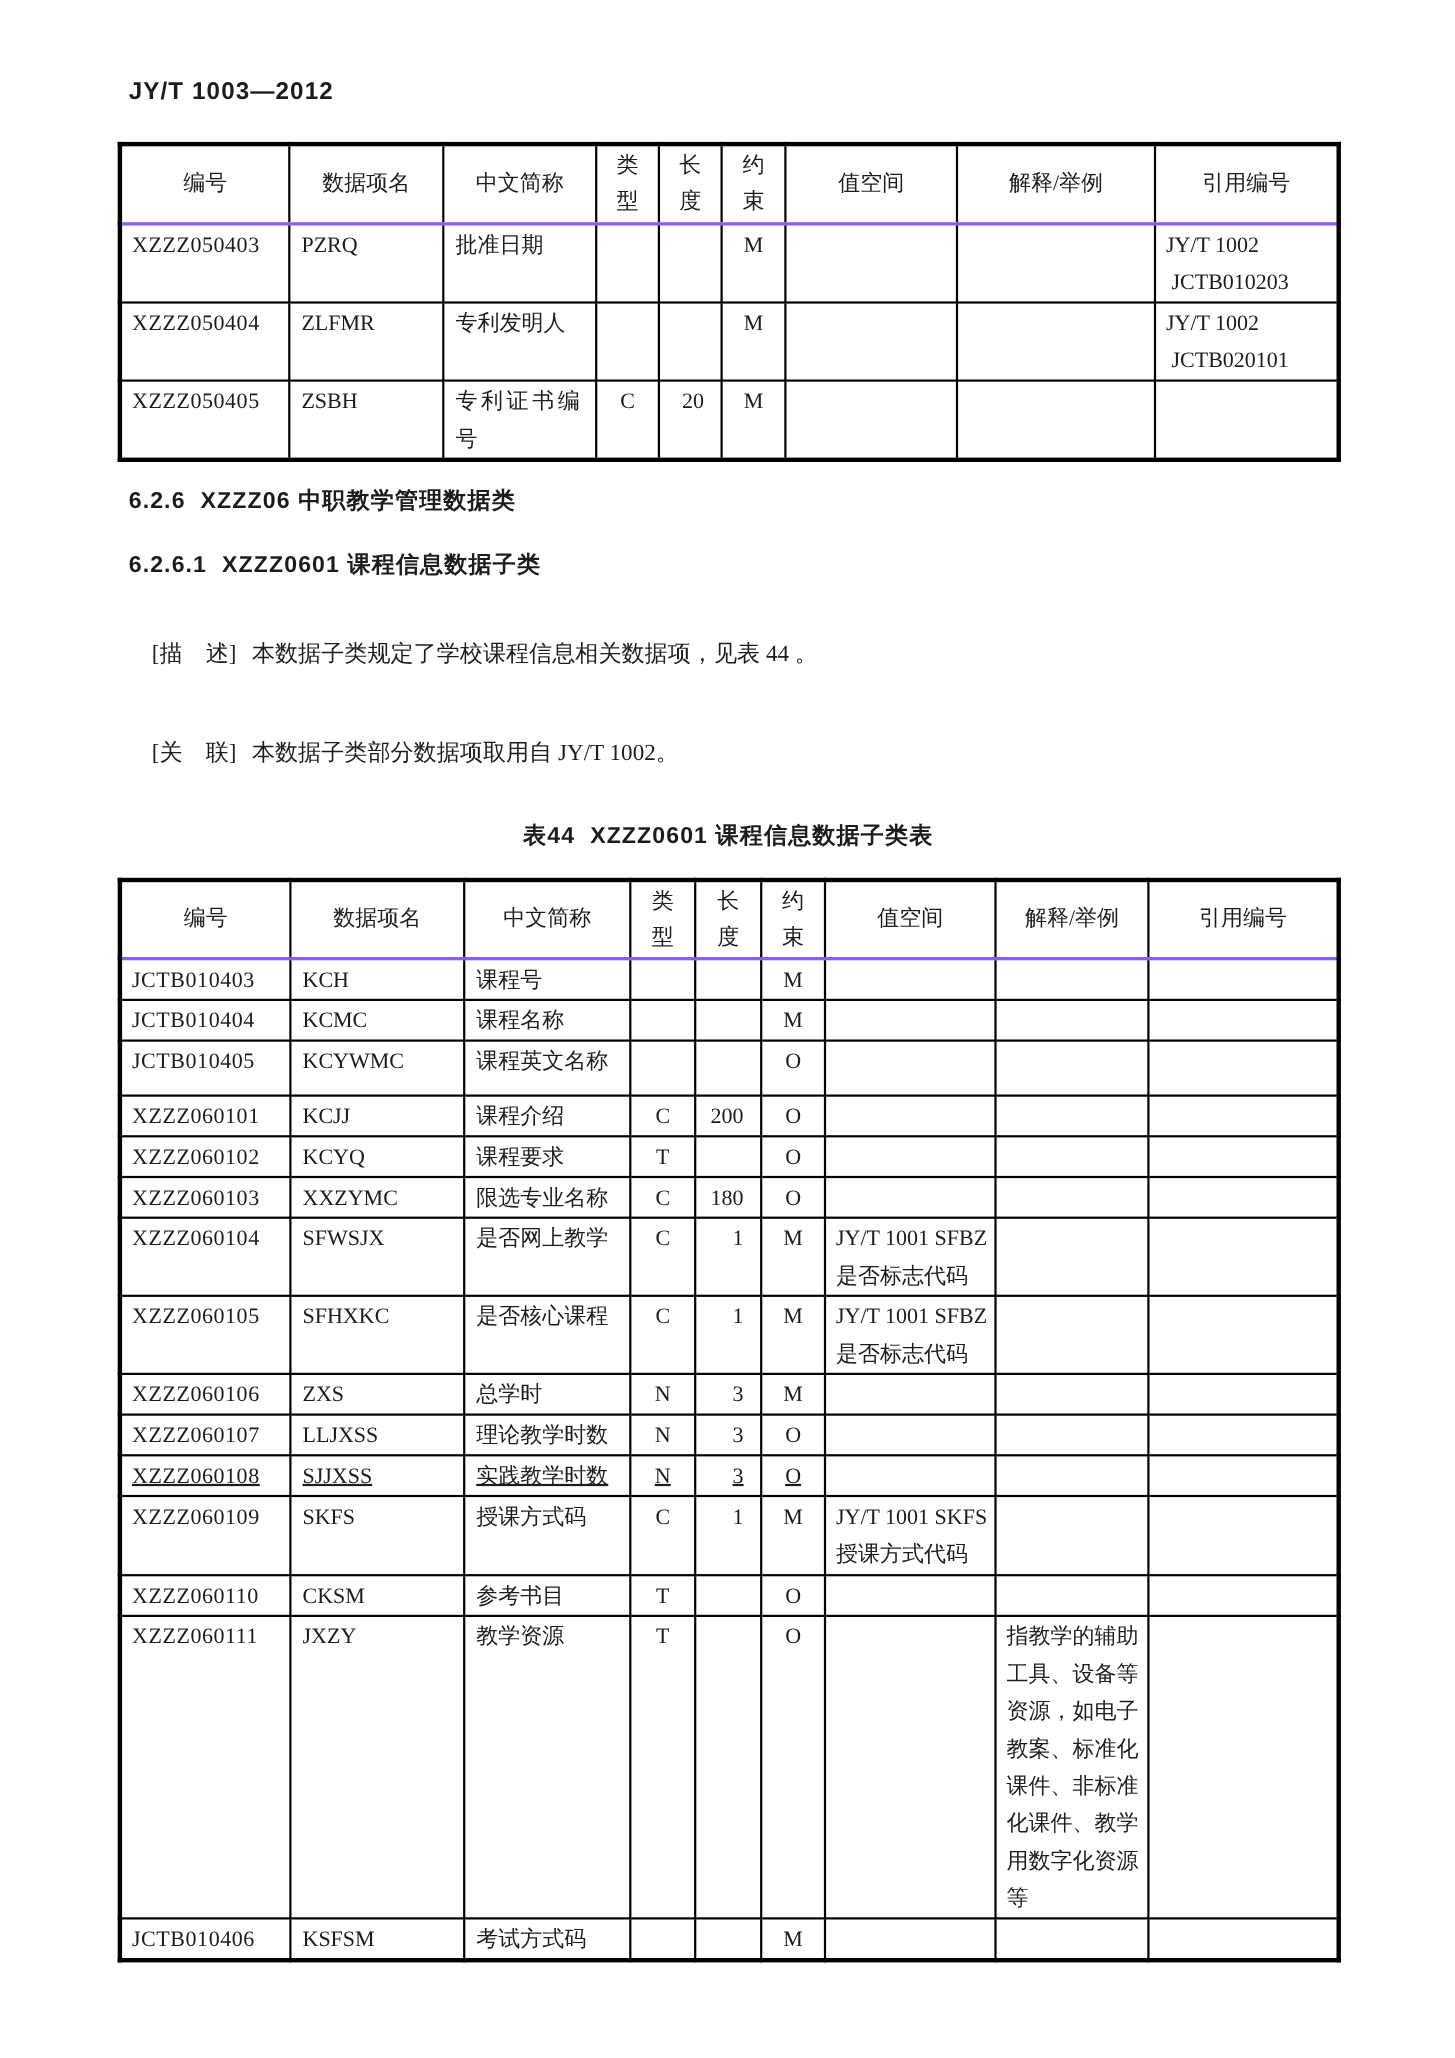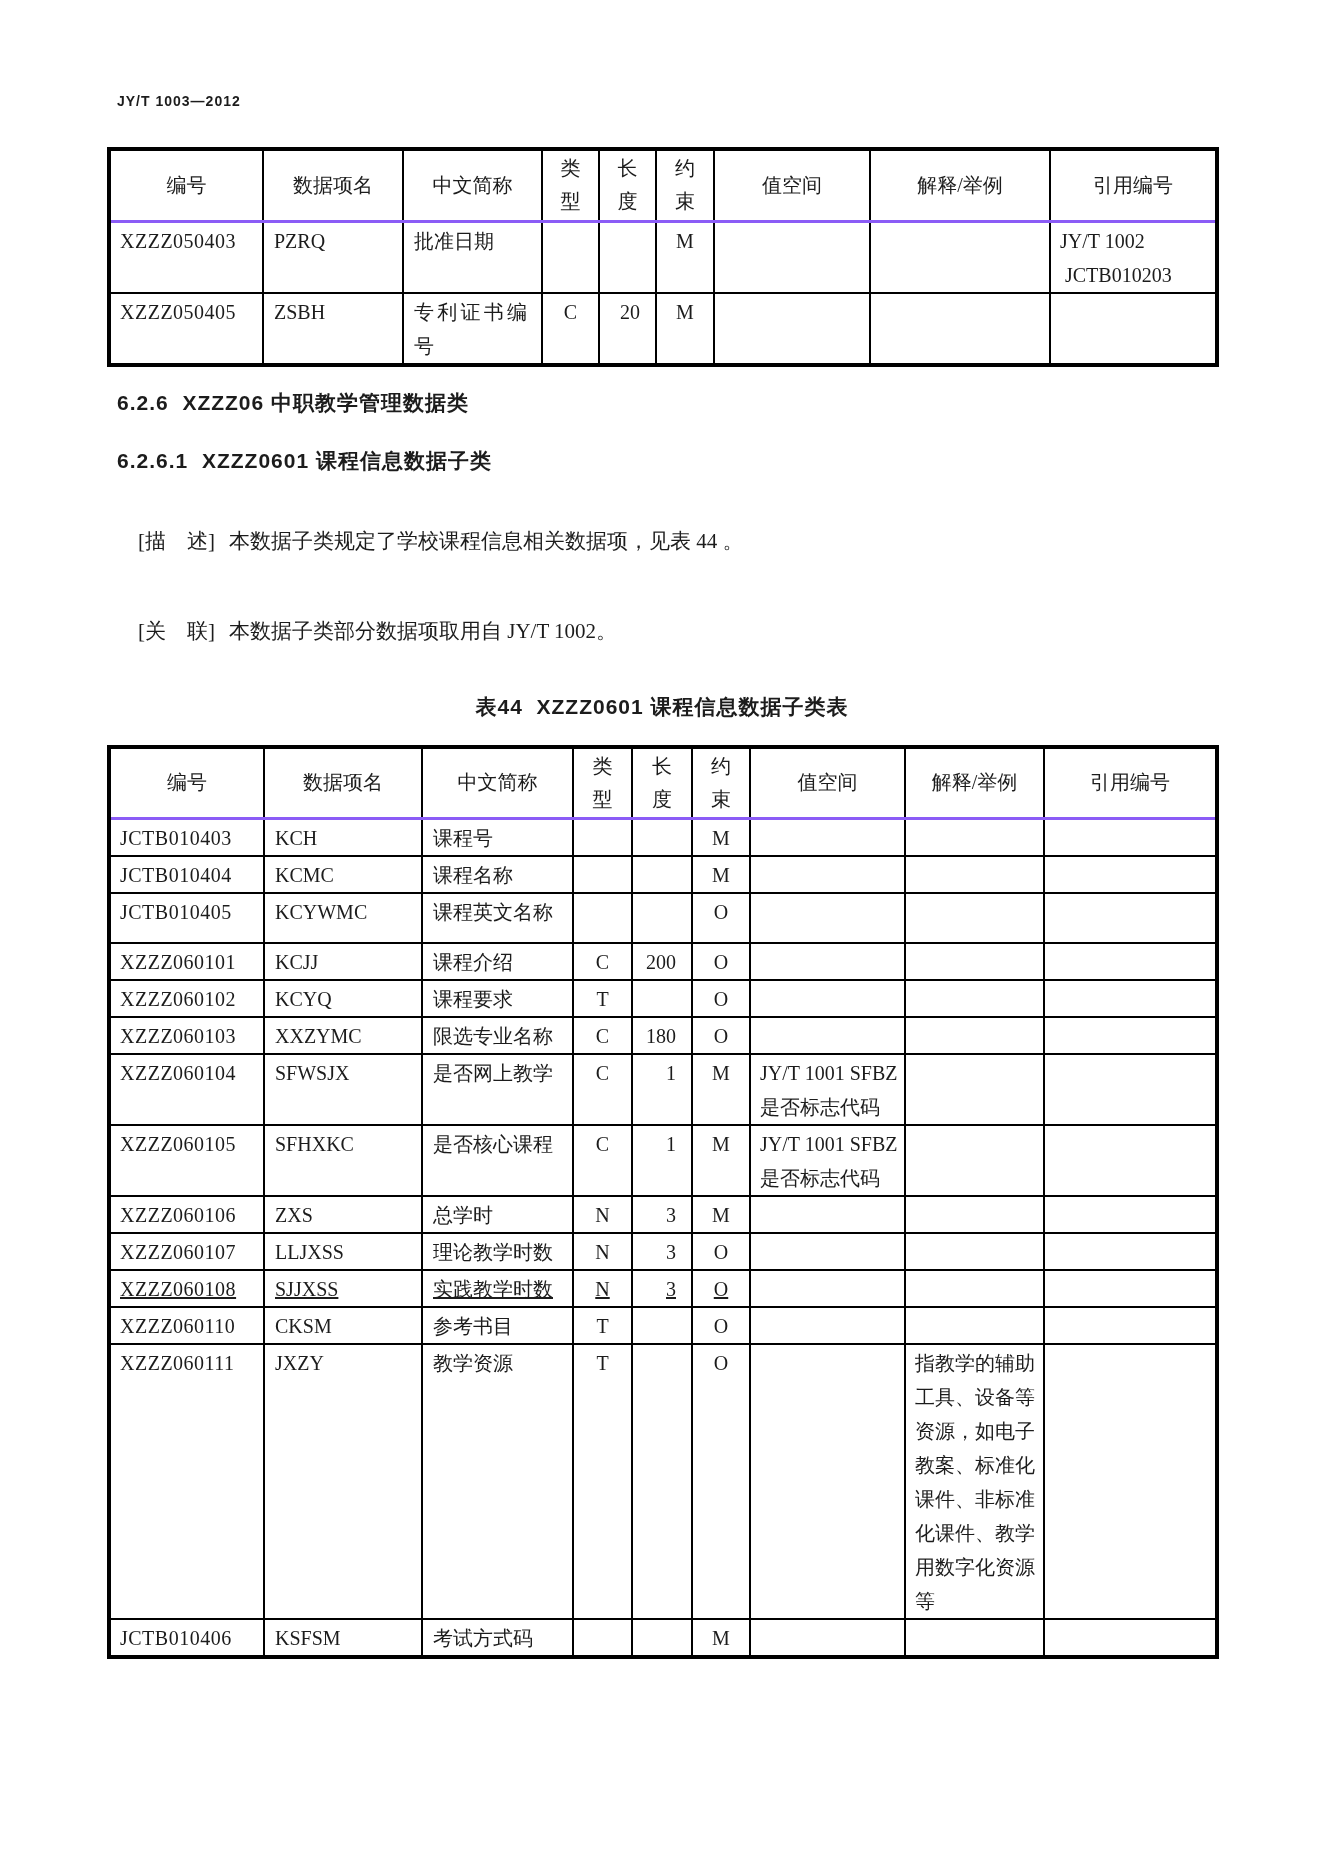--- a/index.html
+++ b/index.html
@@ -12,24 +12,24 @@
     overflow: hidden;
     color: #1c1c1c;
     font-family: "Liberation Serif", "DejaVu Serif", serif;
   }
   .page {
     width: 1323px; height: 1871px;
     padding-left: 107px;
     position: relative;
   }
   .doc-code {
-    margin: 88px 0 0 10px;
+    margin: 70px 0 0 10px;
     font-family: "Liberation Sans", "DejaVu Sans", sans-serif;
     font-weight: bold;
-    font-size: 14px;
+    font-size: 22px;
     line-height: 26px;
     letter-spacing: 1px;
     white-space: pre-wrap;
   }
   table.data-table {
     border-collapse: collapse;
     table-layout: fixed;
     width: 1110px;
     border: 4px solid #000;
   }
@@ -142,20 +142,32 @@
           <td class="c2">批准日期</td>
           <td class="c3"></td>
           <td class="c4"></td>
           <td class="c5">M</td>
           <td class="c6"></td>
           <td class="c7"></td>
           <td class="c8">JY/T 1002
  JCTB010203</td>
         </tr>
         <tr style="height: 70px;">
+          <td class="c0">XZZZ050404</td>
+          <td class="c1">ZLFMR</td>
+          <td class="c2">专利发明人</td>
+          <td class="c3"></td>
+          <td class="c4"></td>
+          <td class="c5">M</td>
+          <td class="c6"></td>
+          <td class="c7"></td>
+          <td class="c8">JY/T 1002
+ JCTB020101</td>
+        </tr>
+        <tr style="height: 70px;">
           <td class="c0">XZZZ050405</td>
           <td class="c1">ZSBH</td>
           <td class="c2">专利证书编号</td>
           <td class="c3">C</td>
           <td class="c4">20</td>
           <td class="c5">M</td>
           <td class="c6"></td>
           <td class="c7"></td>
           <td class="c8"></td>
         </tr>
@@ -321,20 +333,32 @@
           <td class="c0">XZZZ060108</td>
           <td class="c1">SJJXSS</td>
           <td class="c2">实践教学时数</td>
           <td class="c3">N</td>
           <td class="c4">3</td>
           <td class="c5">O</td>
           <td class="c6"></td>
           <td class="c7"></td>
           <td class="c8"></td>
         </tr>
+        <tr style="height: 72px;">
+          <td class="c0">XZZZ060109</td>
+          <td class="c1">SKFS</td>
+          <td class="c2">授课方式码</td>
+          <td class="c3">C</td>
+          <td class="c4">1</td>
+          <td class="c5">M</td>
+          <td class="c6">JY/T 1001 SKFS
+授课方式代码</td>
+          <td class="c7"></td>
+          <td class="c8"></td>
+        </tr>
         <tr style="height: 35px;">
           <td class="c0">XZZZ060110</td>
           <td class="c1">CKSM</td>
           <td class="c2">参考书目</td>
           <td class="c3">T</td>
           <td class="c4"></td>
           <td class="c5">O</td>
           <td class="c6"></td>
           <td class="c7"></td>
           <td class="c8"></td>

